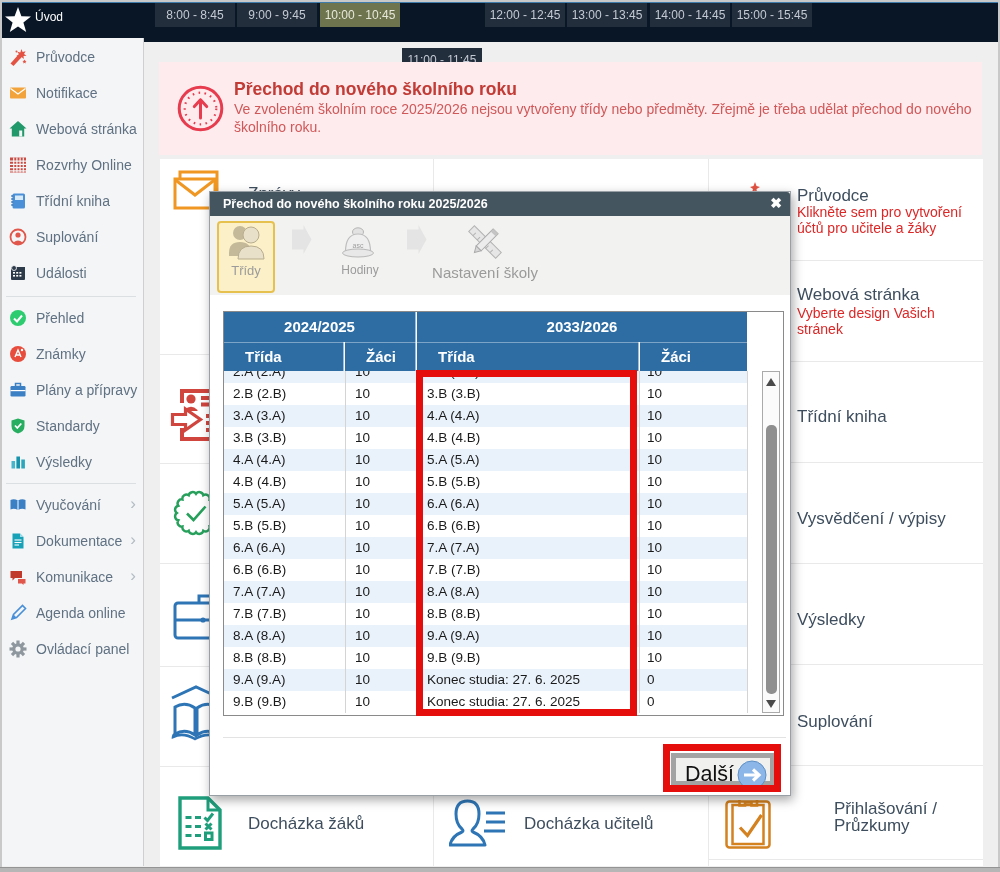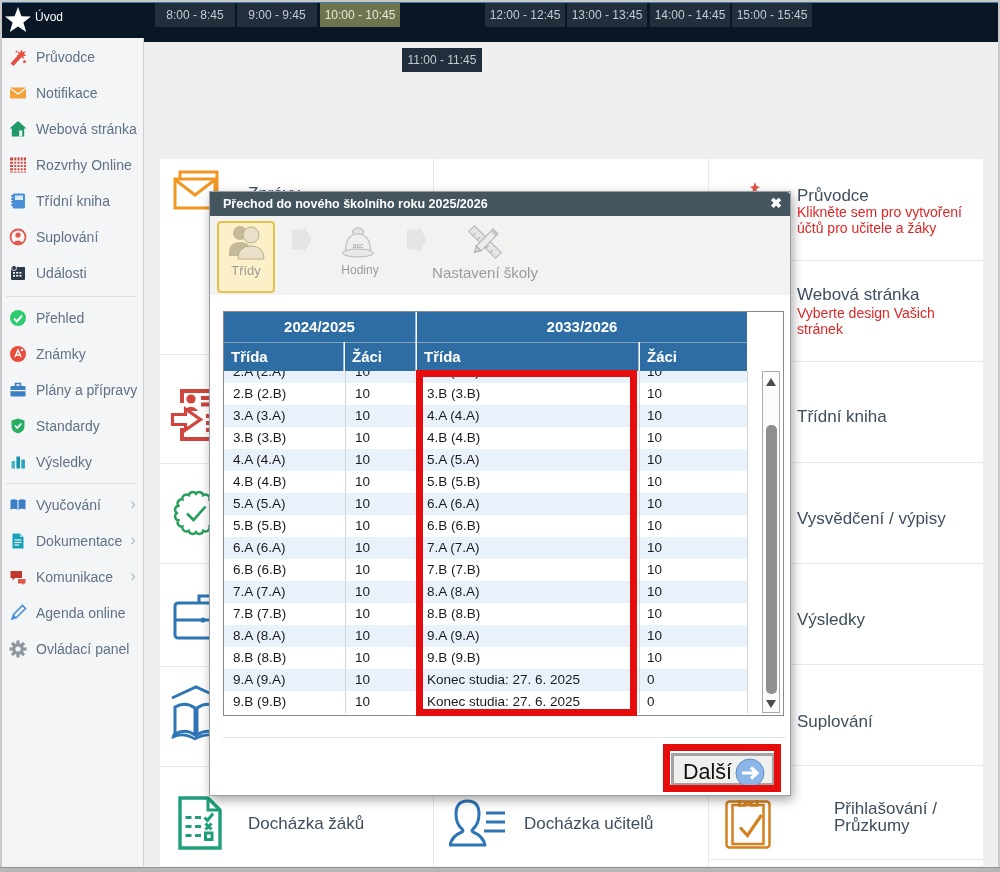--- a/index.html
+++ b/index.html
@@ -44,37 +44,37 @@
 #modal { left:209px; top:191px; width:582px; height:605px; background:#fff; border:1px solid #98a0a6; box-shadow:2px 4px 10px rgba(0,0,0,.35); }
 #mtitle { position:absolute; left:0; top:0; width:100%; height:24px; border-radius:0 3px 0 0; background:#45555f; color:#fff; font-size:12.5px; font-weight:bold; line-height:24px; padding-left:13px; }
 #mclose { position:absolute; right:8px; top:3px; color:#fff; font-size:14px; font-weight:bold; }
 #wizard { position:absolute; left:0; top:24px; width:100%; height:79px; background:#f2f2f0; }
 #stepbox { position:absolute; left:7px; top:5px; width:58px; height:72px; background:#fcf0c8; border:2px solid #e7c14f; border-radius:4px; }
 .steplbl { position:absolute; color:#9b9b9b; font-size:13px; text-align:center; }
 
 
 #tablewrap { position:absolute; left:13px; top:119px; width:561px; height:405px; border:1px solid #8a8a8a; background:#fff; }
 .th1 { position:absolute; top:0; height:30px; background:#2d6da4; color:#fff; font-size:15px; font-weight:bold; text-align:center; line-height:30px; }
-.th2 { position:absolute; top:30px; height:29px; background:#2d6da4; color:#fff; font-size:15px; font-weight:bold; line-height:29px; padding-left:7px; }
+.th2 { position:absolute; top:30px; height:29px; background:#2d6da4; color:#fff; font-size:15px; font-weight:bold; line-height:29px; padding-left:21px; }
 #tbody { position:absolute; left:0; top:59px; width:523px; height:342px; overflow:hidden; }
 .trow { position:relative; width:523px; height:22px; }
 .trow.alt { background:#e9f2fb; }
 .td { position:absolute; top:0; height:22px; font-size:13.5px; color:#1a1a1a; line-height:22px; white-space:nowrap; }
 .cline { position:absolute; top:59px; width:1px; height:342px; background:#d4d4d4; }
 
 
 #sbar { position:absolute; left:538px; top:59px; width:18px; height:342px; background:#fbfbfb; border:1px solid #aaa; }
 #sthumb { position:absolute; left:3px; top:53px; width:11px; height:269px; background:#8f8f8f; border-radius:5px; }
 
 
 #redbox1 { left:416px; top:370px; width:221px; height:346px; border:7px solid #e60d0d; }
 #redbox2 { left:663px; top:744px; width:118px; height:48px; border:7px solid #e60d0d; }
 
 
-#dalsi { position:absolute; left:461px; top:561px; width:104px; height:33px; background:#f0f0ef; border:3px solid #a3a3a3; }
+#dalsi { position:absolute; left:461px; top:561px; width:104px; height:33px; background:#f0f0ef; border:5px solid #a3a3a3; }
 #dalsi .txt { position:absolute; left:9px; top:4px; font-size:21.5px; color:#111; }
 #msep { position:absolute; left:13px; top:545px; width:563px; height:1px; background:#e3e3e3; }
 </style>
 </head>
 <body>
 <div id="page">
   <div class="abs" id="topbar"></div>
   <div class="abs" id="frame-top"></div>
   <div class="abs" id="blue-line"></div>
 
@@ -254,20 +254,29 @@
               <rect x="0.5" y="7.4" width="4" height="3.2" transform="rotate(45 9 9)"></rect>
               <rect x="13.5" y="7.4" width="4" height="3.2" transform="rotate(45 9 9)"></rect>
             </g>
           </g>
           <circle cx="9" cy="9" r="2.6" fill="#f4f5f6"></circle>
         </svg>
         <span class="lbl">Ovládací panel</span>
       </div>
     </div>
 
+  <div class="abs" id="banner">
+    <svg style="position:absolute;left:18px;top:23px;" width="47" height="47" viewBox="0 0 47 47">
+      <circle cx="23.5" cy="23.5" r="21.3" fill="none" stroke="#e73b4e" stroke-width="3"></circle>
+      <circle cx="23.5" cy="23.5" r="15.8" fill="none" stroke="#e73b4e" stroke-width="2.2" stroke-dasharray="1.6 4.4"></circle>
+      <path d="M23.5 33 L23.5 16.5 M23.5 14.8 L17.3 21.6 M23.5 14.8 L29.7 21.6" stroke="#e73b4e" stroke-width="3" fill="none" stroke-linecap="round"></path>
+    </svg>
+    <div class="btitle">Přechod do nového školního roku</div>
+    <div class="btext">Ve zvoleném školním roce 2025/2026 nejsou vytvořeny třídy nebo předměty. Zřejmě je třeba udělat přechod do nového školního roku.</div>
+  </div>
 
   <div class="abs" id="tiles">
     <div class="vline" style="left:273px;"></div>
     <div class="vline" style="left:548px;"></div>
 
     <div class="hline" style="left:0; top:195px; width:548px;"></div>
     <div class="hline" style="left:0; top:304px; width:548px;"></div>
     <div class="hline" style="left:0; top:404px; width:548px;"></div>
     <div class="hline" style="left:0; top:507px; width:548px;"></div>
     <div class="hline" style="left:0; top:607px; width:548px;"></div>

